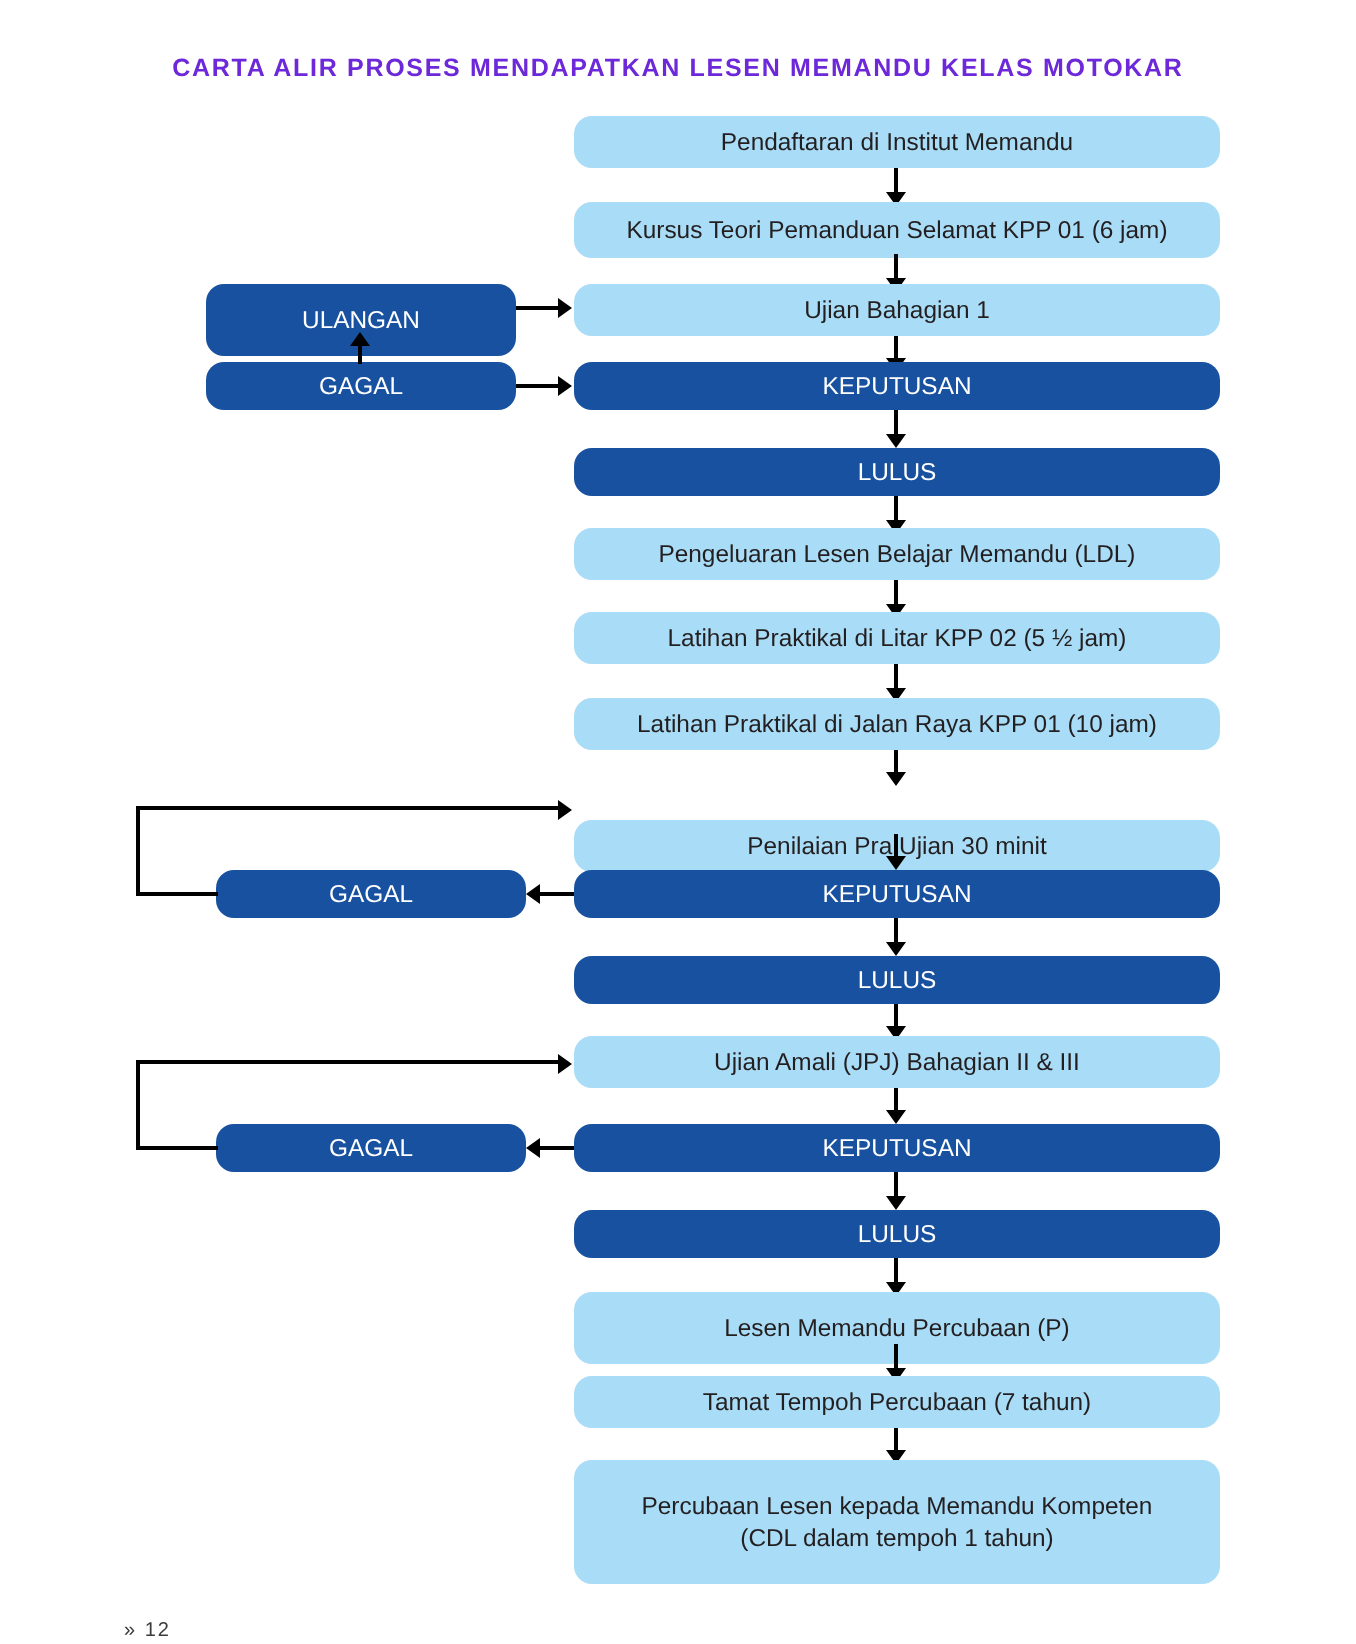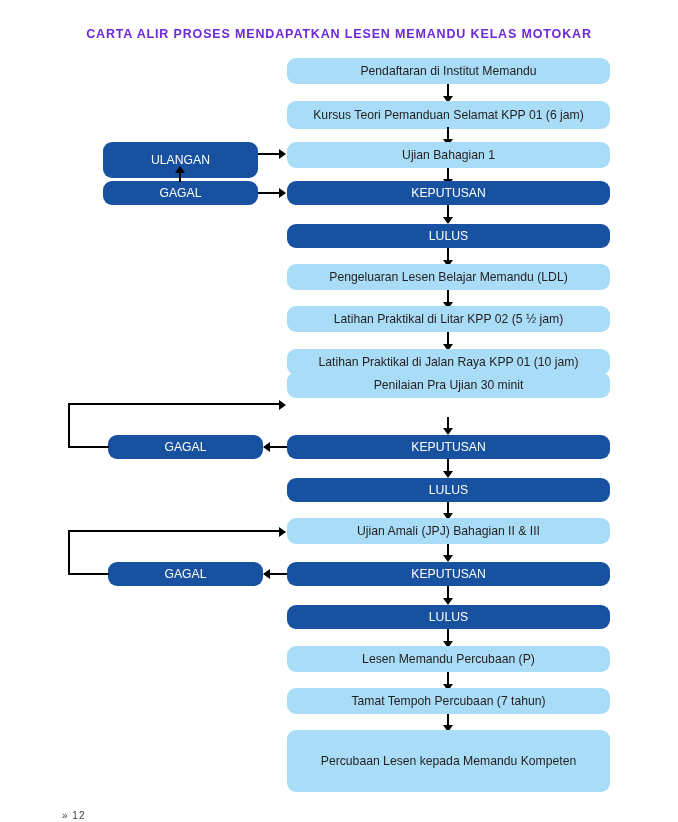--- a/index.html
+++ b/index.html
@@ -155,21 +155,21 @@
 </div>
 <div class="vline" style="left:447px;top:332px;height:15px;"></div>
 <div class="arrow-down" style="left:443px;top:344px;"></div>
 
 <div class="node light main-col" style="top:349px;height:26px;">
   <span class="label">Latihan Praktikal di Jalan Raya KPP 01 (10 jam)</span>
 </div>
 <div class="vline" style="left:447px;top:375px;height:14px;"></div>
 <div class="arrow-down" style="left:443px;top:386px;"></div>
 
-<div class="node light main-col" style="top:372px;height:26px;">
+<div class="node light main-col" style="top:410px;height:26px;">
   <span class="label">Penilaian Pra Ujian 30 minit</span>
 </div>
 <div class="vline" style="left:447px;top:417px;height:15px;"></div>
 <div class="arrow-down" style="left:443px;top:428px;"></div>
 
 <div class="node dark main-col" style="top:435px;height:24px;">
   <span class="label">KEPUTUSAN</span>
 </div>
 <div class="vline" style="left:447px;top:459px;height:15px;"></div>
 <div class="arrow-down" style="left:443px;top:471px;"></div>
@@ -191,34 +191,35 @@
 </div>
 <div class="vline" style="left:447px;top:586px;height:15px;"></div>
 <div class="arrow-down" style="left:443px;top:598px;"></div>
 
 <div class="node dark main-col" style="top:605px;height:24px;">
   <span class="label">LULUS</span>
 </div>
 <div class="vline" style="left:447px;top:629px;height:15px;"></div>
 <div class="arrow-down" style="left:443px;top:641px;"></div>
 
-<div class="node light main-col" style="top:646px;height:26px;">
+<div class="node light main-col" style="top:646px;height:36px;">
   <span class="label">Lesen Memandu Percubaan (P)</span>
 </div>
 <div class="vline" style="left:447px;top:672px;height:15px;"></div>
 <div class="arrow-down" style="left:443px;top:684px;"></div>
 
 <div class="node light main-col" style="top:688px;height:26px;">
   <span class="label">Tamat Tempoh Percubaan (7 tahun)</span>
 </div>
 <div class="vline" style="left:447px;top:714px;height:14px;"></div>
 <div class="arrow-down" style="left:443px;top:725px;"></div>
 
 <div class="node light main-col" style="top:730px;height:62px;flex-direction:column;">
   <span class="label">Percubaan Lesen kepada Memandu Kompeten</span>
+  <span class="label">(CDL dalam tempoh 1 tahun)</span>
 </div>
 
 <div class="node dark side-col" style="left:103px;top:142px;height:36px;">
   <span class="label">ULANGAN</span>
 </div>
 
 <div class="hline" style="left:258px;top:153px;width:22px;"></div>
 <div class="arrow-right" style="left:279px;top:149px;"></div>
 
 <div class="node dark side-col" style="left:103px;top:181px;height:24px;">

